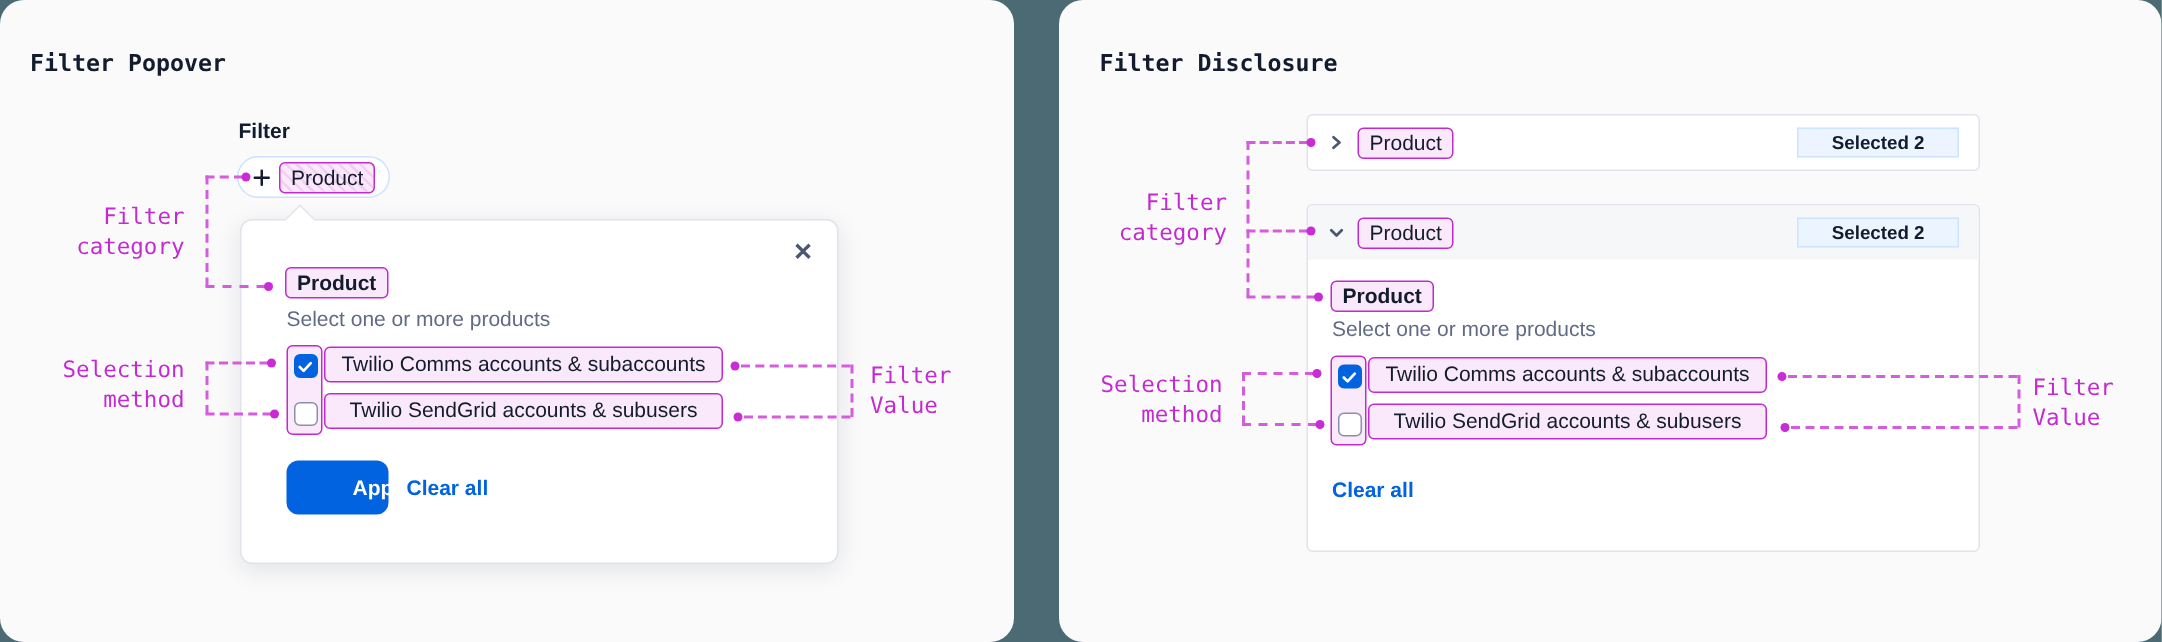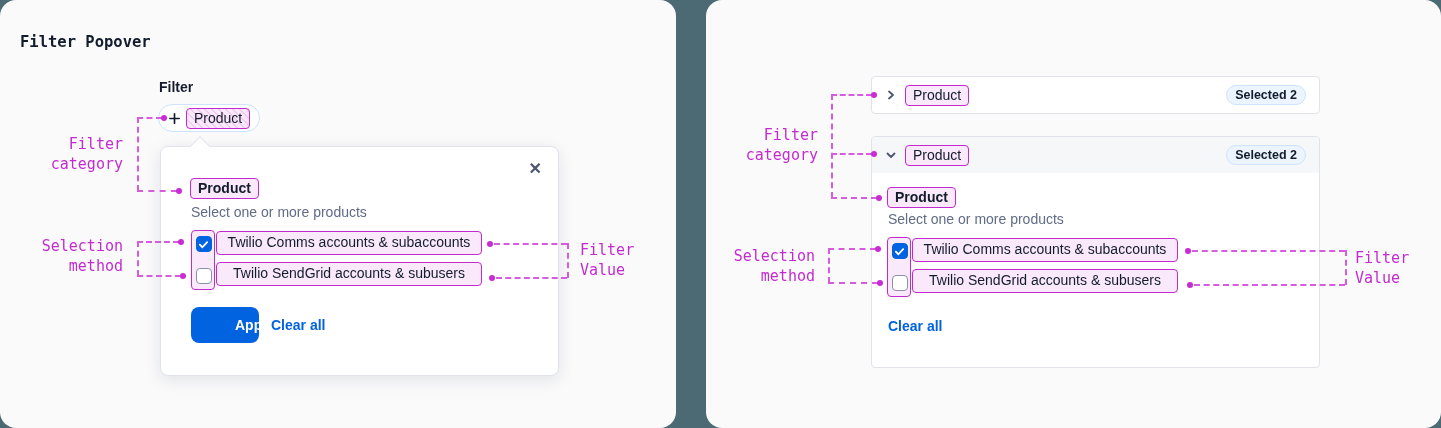--- a/index.html
+++ b/index.html
@@ -167,22 +167,22 @@
   .drow-header {
     display: flex; align-items: center; gap: 8px;
     height: 36px; padding: 0 13px;
     cursor: pointer;
   }
   .drow-header.shaded { background: #F6F7F9; border-radius: 4px 4px 0 0; }
   .sel-badge {
     margin-left: auto;
     background: #EBF4FF;
     border: 1px solid #CCE4FF;
-    border-radius: 10px;
-    padding: 2px 8px;
+    border-radius: 0;
+    padding: 2px 22px;
     font-size: 12.5px; font-weight: 700; color: #121C2D;
     white-space: nowrap;
   }
   .icon { display: inline-flex; align-items: center; justify-content: center; }
 </style>
 </head>
 <body>
 
 <div class="stage">
 
@@ -250,20 +250,21 @@
       <span style="display:block;">Value</span>
     </div>
     <div class="vline" style="left:567px; top:243px; height:35px;"></div>
     <div class="hline" style="left:494px; top:243px; width:73px;"></div>
     <div class="dot" style="left:487px; top:241px;"></div>
     <div class="hline" style="left:496px; top:277px; width:71px;"></div>
     <div class="dot" style="left:489px; top:275px;"></div>
   </section>
 
   <section class="card card-right">
+    <h2 class="mono-title" style="left:27px; top:33px;">Filter Disclosure</h2>
 
     <div class="drow" style="left:165px; top:76px; height:38px;">
       <div class="drow-header">
         <span class="icon">
           <svg width="12" height="12" viewBox="0 0 12 12">
             <path d="M4 2.5 L8 6 L4 9.5" stroke="#4B5671" stroke-width="1.8" fill="none" stroke-linecap="round" stroke-linejoin="round"></path>
           </svg>
         </span>
         <span class="chip">Product</span>
         <span class="sel-badge">Selected 2</span>

